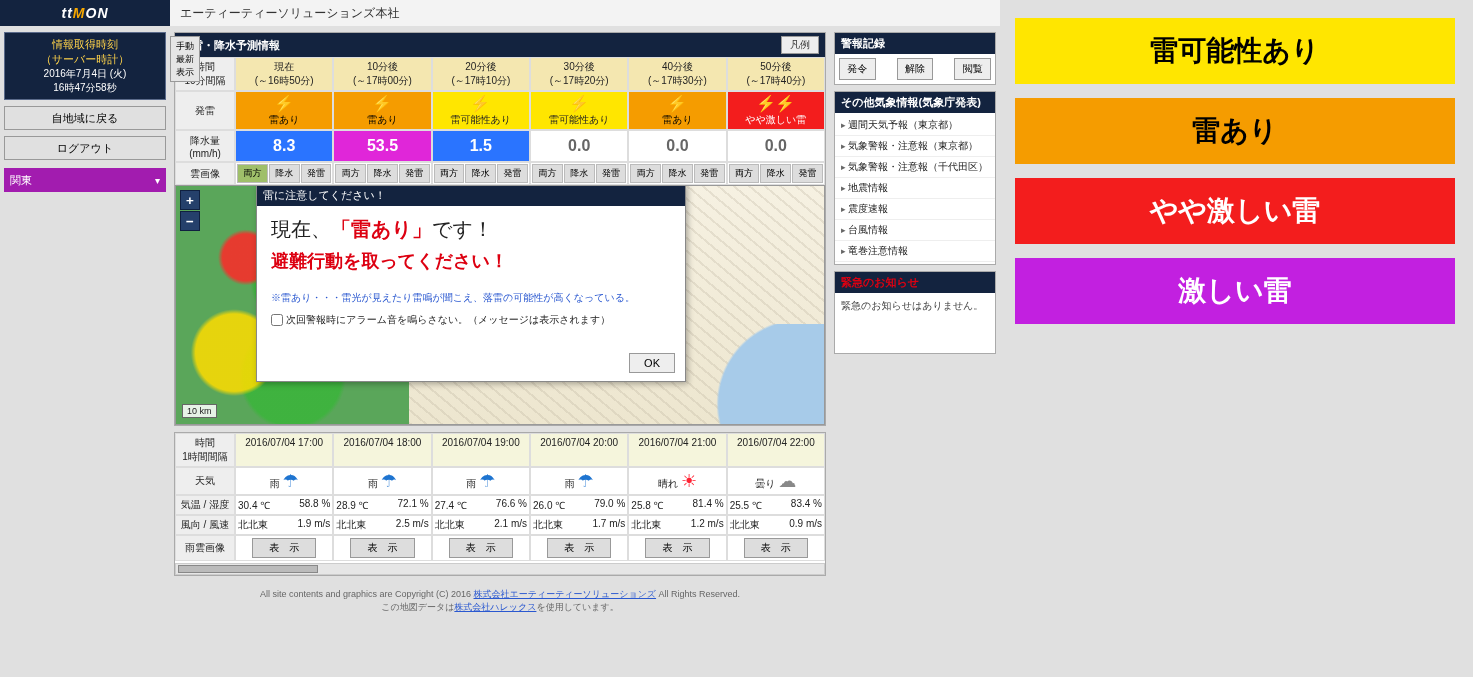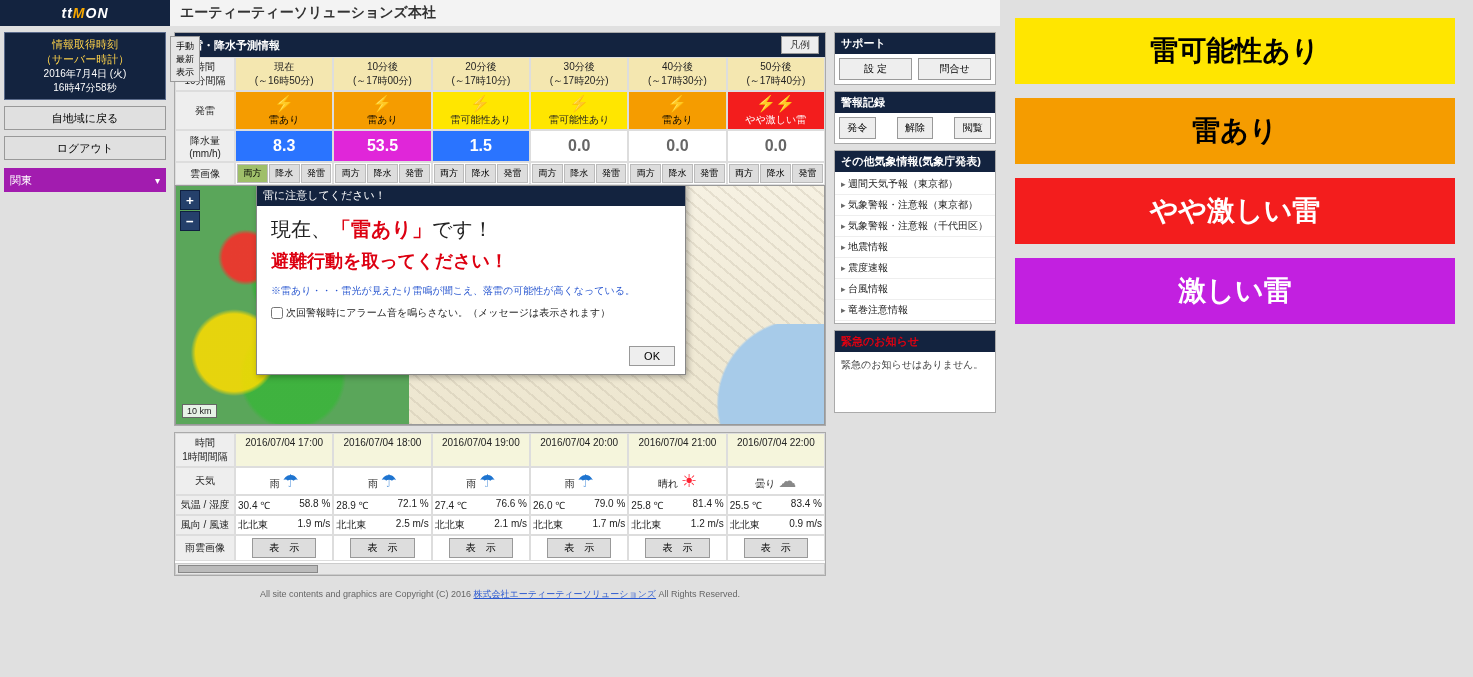--- a/index.html
+++ b/index.html
@@ -1,21 +1,21 @@
 <!DOCTYPE html>
 <html><head>
 <meta charset="utf-8">
 <style>
   * { box-sizing: border-box; margin: 0; padding: 0; font-family: "Hiragino Kaku Gothic Pro","Meiryo",sans-serif; }
   body { background:#e0e0e0; font-size:11px; color:#222; }
   .app { width:1000px; margin:0; display:flex; }
   .topbar { background:#13233f; height:26px; display:flex; align-items:center; color:#fff; }
   .logo { width:170px; text-align:center; font-style:italic; font-weight:bold; font-size:14px; letter-spacing:1px; }
   .logo span.o { color:#f7a700; }
-  .topbar .loc { flex:1; background:#f3f3f3; color:#333; height:100%; display:flex; align-items:center; padding:0 10px; font-weight:bold; font-size:14px; }
+  .topbar .loc { flex:1; background:#f3f3f3; color:#333; height:100%; display:flex; align-items:center; padding:0 10px; font-weight:normal; font-size:12px; }
   .layout { display:flex; }
   .left-col { width:170px; padding:6px 4px; }
   .card { border:1px solid #aaa; background:#fff; margin-bottom:6px; }
   .navy-head { background:#13233f; color:#fff; font-weight:bold; padding:3px 6px; font-size:11px; display:flex; align-items:center; justify-content:space-between; }
   .srv-time { background:#13233f; color:#fff; text-align:center; padding:4px 2px; border:1px solid #5a6a8a; position:relative; }
   .srv-time .lbl { color:#ffd34a; font-weight:normal; font-size:11px; }
   .srv-time .row { font-size:10px; }
   .refresh-btn { position:absolute; right:-34px; top:4px; width:30px; height:46px; background:#e6e6e6; border:1px solid #999; font-size:9px; display:flex; align-items:center; justify-content:center; text-align:center; padding:2px; }
   .left-btns button { width:100%; height:24px; margin-top:6px; background:#e0e0e0; border:1px solid #999; font-size:11px; }
   .region-dd { margin-top:8px; background:#a21caf; color:#fff; height:24px; display:flex; align-items:center; justify-content:space-between; padding:8px 6px; }
@@ -60,21 +60,21 @@
     background:radial-gradient(circle at 80% 80%, #a7cbe9 0 70%, transparent 72%);
   }
   .map-zoom { position:absolute; left:4px; top:4px; width:20px; }
   .map-zoom button { width:20px; height:20px; background:#25406b; color:#fff; border:1px solid #102040; font-weight:bold; margin-bottom:1px; }
   .map-scale { position:absolute; left:6px; bottom:6px; background:rgba(255,255,255,0.85); border:1px solid #666; font-size:9px; padding:1px 4px; }
   .dialog { position:absolute; left:80px; top:-2px; width:430px; background:#fff; border:1px solid #888; box-shadow:2px 2px 6px rgba(0,0,0,.3); }
   .dialog .titlebar { background:#13233f; color:#fff; font-size:11px; padding:3px 6px; }
   .dialog .body { padding:10px 14px; }
   .dialog .l1 { font-size:20px; margin-bottom:6px; }
   .dialog .l1 .hl { color:#d01; font-weight:bold; }
-  .dialog .l2 { font-size:18px; color:#d01; font-weight:bold; margin-bottom:11px; }
+  .dialog .l2 { font-size:18px; color:#d01; font-weight:bold; margin-bottom:18px; }
   .dialog .note { color:#2a58d0; font-size:10px; margin-bottom:8px; }
   .dialog .cb { font-size:10px; display:flex; align-items:center; gap:3px; margin-bottom:10px; }
   .dialog .cb input { width:12px; height:12px; }
   .dialog .okrow { display:flex; justify-content:flex-end; padding:6px 10px 8px; }
   .dialog .okrow button { padding:3px 14px; background:#eee; border:1px solid #999; font-size:11px; }
   .w-grid { display:grid; grid-template-columns:60px repeat(6,1fr); }
   .w-grid .rhead { background:#eee; border:1px solid #ddd; text-align:center; font-size:10px; display:flex; align-items:center; justify-content:center; padding:2px; }
   .w-grid .cell { border:1px solid #ddd; text-align:center; font-size:10px; padding:2px; background:#fff; }
   .w-head { background:#f5f5dc; border:1px solid #ddd; text-align:center; font-size:10px; padding:3px; }
   .wicon { font-size:18px; }
@@ -354,33 +354,25 @@
             <div class="cell"><button class="disp-btn">表　示</button></div>
             <div class="cell"><button class="disp-btn">表　示</button></div>
           </div>
           <div class="hscroll">
                 <div class="thumb"></div>
               </div>
         </div>
 
         <div class="footer">
           <div><span>All site contents and graphics are Copyright (C) 2016 </span><a href="#">株式会社エーティーティーソリューションズ</a><span> All Rights Reserved.</span></div>
+          <div><span>この地図データは</span><a href="#">株式会社ハレックス</a><span>を使用しています。</span></div>
         </div>
       </div>
 
       <div class="right-col">
-        <div class="card">
-          <div class="navy-head">
-                <span>サポート</span>
-              </div>
-          <div class="btn2">
-            <button>設 定</button>
-            <button>問合せ</button>
-          </div>
-        </div>
         <div class="card">
           <div class="navy-head">
                 <span>警報記録</span>
               </div>
           <div class="btn3">
             <button>発令</button>
             <button>解除</button>
             <button>閲覧</button>
           </div>
         </div>

